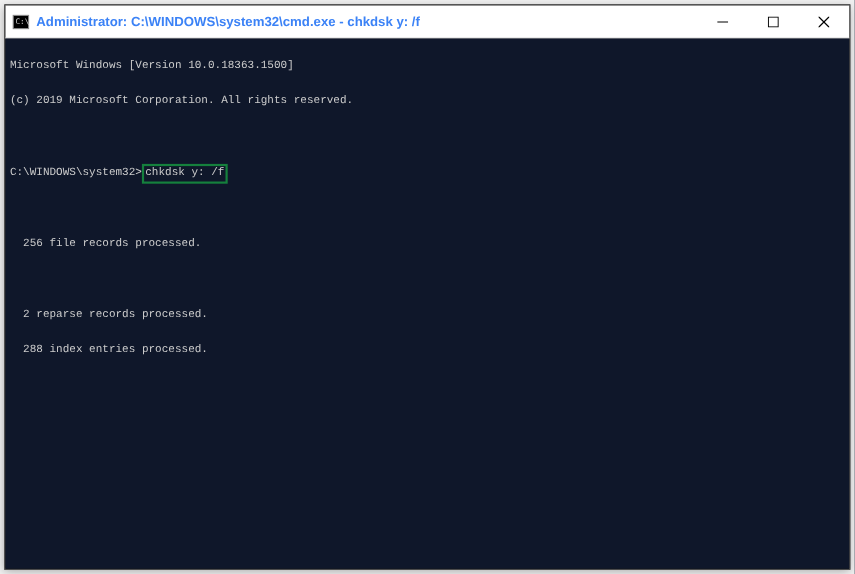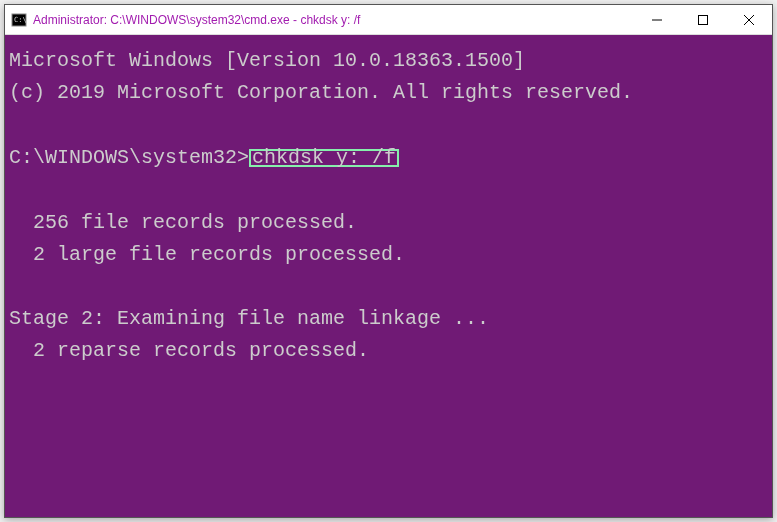--- a/index.html
+++ b/index.html
@@ -40,58 +40,59 @@
       display: flex;
       align-items: center;
       justify-content: center;
     }
     .titlebar-icon svg {
       width: 16px;
       height: 16px;
     }
     .titlebar-text {
       font-size: 12px;
-      color: #a21caf;
+      color: #3b82f6;
       flex: 1;
       white-space: nowrap;
       overflow: hidden;
+      font-weight: bold;
     }
     .window-controls {
       display: flex;
       height: 100%;
     }
     .window-btn {
       width: 46px;
       height: 30px;
       display: flex;
       align-items: center;
       justify-content: center;
       cursor: pointer;
     }
     .window-btn svg {
       width: 10px;
       height: 10px;
     }
     .terminal {
       flex: 1;
-      background: #701a75;
+      background: #0f172a;
       color: #ccc;
       font-family: "Consolas", "Courier New", monospace;
-      font-size: 20px;
+      font-size: 10px;
       line-height: 16px;
       padding: 2px 4px;
       overflow: hidden;
       white-space: pre;
       position: relative;
     }
     .terminal-line {
       min-height: 16px;
     }
     .highlight {
-      border: 2px solid #86efac;
+      border: 2px solid #15803d;
       padding: 0 1px;
       display: inline-block;
       line-height: 14px;
     }
   </style>
 </head>
 <body>
 
 <div class="window">
   <div class="titlebar">
@@ -121,24 +122,23 @@
       </div>
     </div>
   </div>
   <div class="terminal">
 <div class="terminal-line">Microsoft Windows [Version 10.0.18363.1500]</div>
 <div class="terminal-line">(c) 2019 Microsoft Corporation. All rights reserved.</div>
 <div class="terminal-line"></div>
 <div class="terminal-line"><span>C:\WINDOWS\system32&gt;</span><span class="highlight">chkdsk y: /f</span></div>
 <div class="terminal-line"></div>
 <div class="terminal-line">  256 file records processed.</div>
-<div class="terminal-line">  2 large file records processed.</div>
 <div class="terminal-line"></div>
-<div class="terminal-line">Stage 2: Examining file name linkage ...</div>
 <div class="terminal-line">  2 reparse records processed.</div>
+<div class="terminal-line">  288 index entries processed.</div>
 
 
 
 
 
 
 
 
 
   </div>

